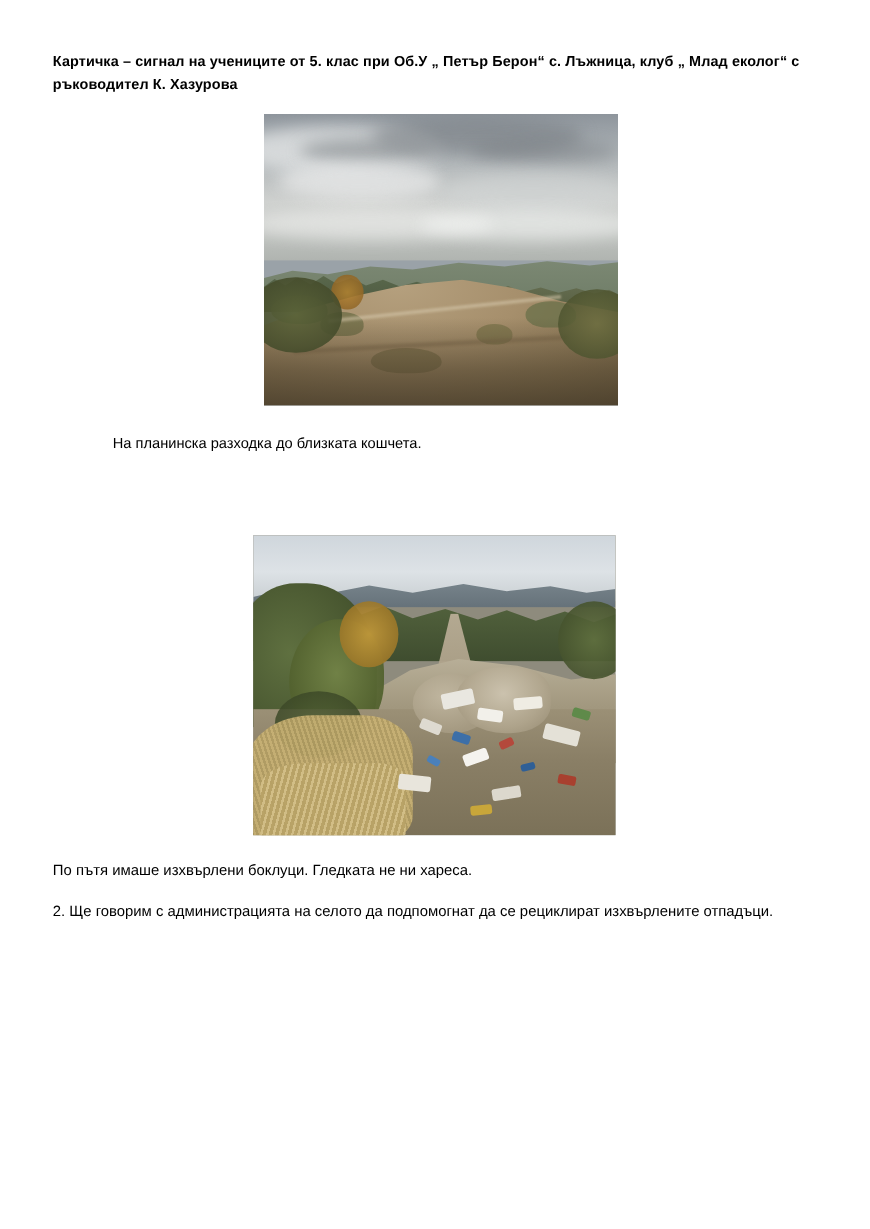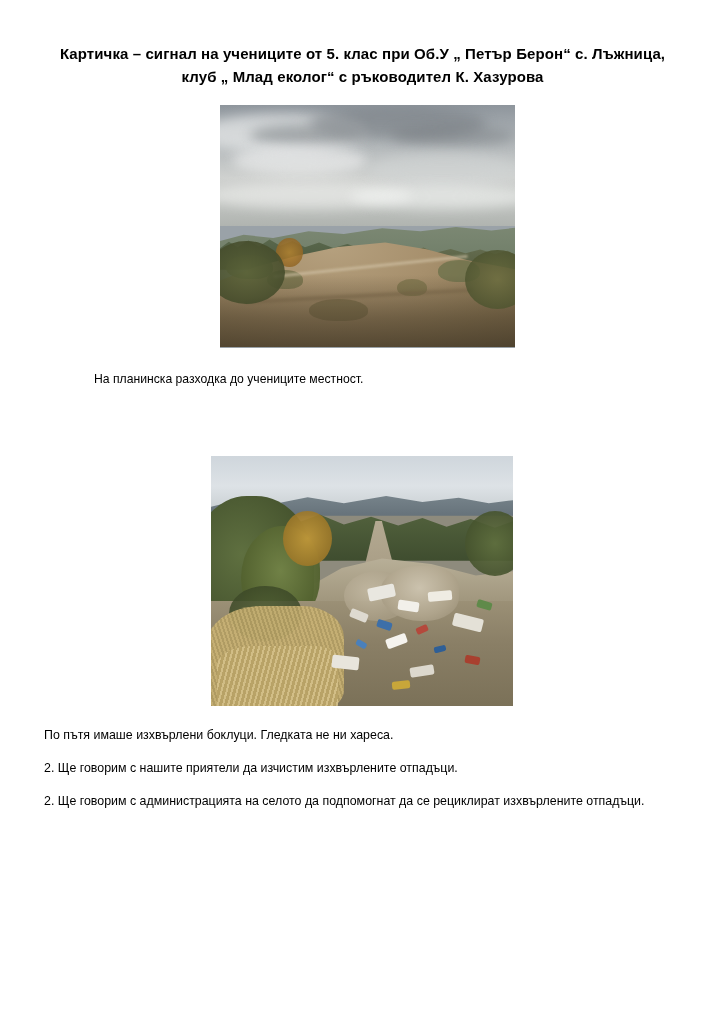--- a/index.html
+++ b/index.html
@@ -17,26 +17,25 @@
   }
   .page {
     position: relative;
     width: 725px;
     height: 1024px;
     background: #ffffff;
     box-sizing: border-box;
     padding: 42px 44px 0 44px;
   }
   .doc-title {
-    font-size: 15px;
+    font-size: 12px;
     font-weight: bold;
     line-height: 1.55;
     margin: 0 0 10px 0;
     letter-spacing: 0.1px;
-    text-align: center;
   }
   .figure-block {
     display: flex;
     justify-content: flex-start;
   }
   .fig1-wrap {
     margin-left: 176px;
     margin-top: 6px;
   }
   .photo {
@@ -305,21 +304,21 @@
         <div class="scrub s5"></div>
         <div class="path-line"></div>
         <div class="path-line2"></div>
         <div class="hill-shadow"></div>
         <div class="bush-left"></div>
         <div class="bush-right"></div>
       </div>
     </div>
   </div>
 
-  <p class="caption-1">На планинска разходка до учениците местност.</p>
+  <p class="caption-1">На планинска разходка до близката кошчета.</p>
 
   <div class="figure-block">
     <div class="fig2-wrap">
       <div class="photo photo-2 ph2">
         <div class="sky2"></div>
         <div class="mtn"></div>
         <div class="forest"></div>
         <div class="track"></div>
         <div class="slope"></div>
         <div class="tree-right"></div>
@@ -346,17 +345,16 @@
         <div class="trash t-r1"></div>
         <div class="trash t-r2"></div>
         <div class="trash t-y1"></div>
         <div class="trash t-g1"></div>
       </div>
     </div>
   </div>
 
   <div class="body-text">
     <p>По пътя имаше изхвърлени боклуци. Гледката не ни хареса.</p>
-    <p>2. Ще говорим с нашите приятели да изчистим изхвърлените отпадъци.</p>
     <p>2. Ще говорим с администрацията на селото да подпомогнат да се  рециклират изхвърлените отпадъци.</p>
   </div>
 
 </div>
 
 </body></html>

